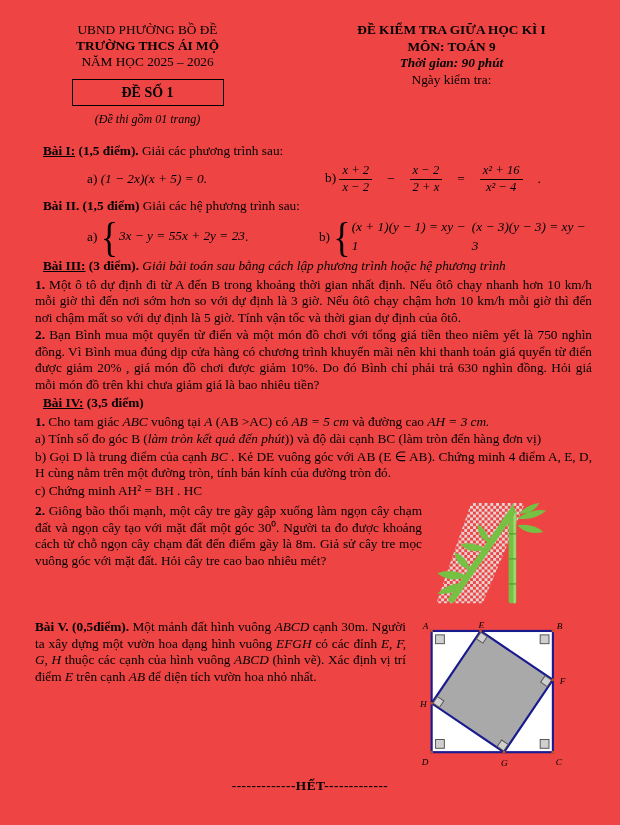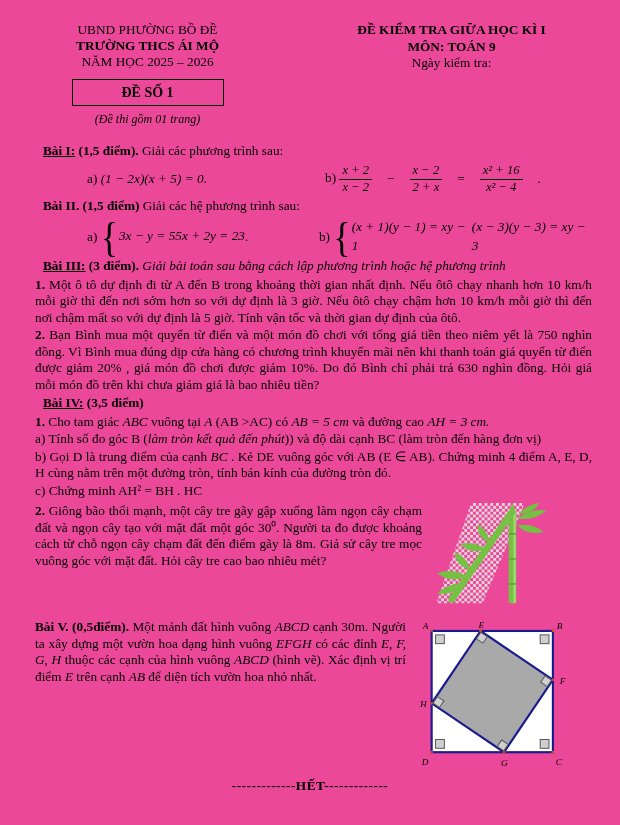--- a/index.html
+++ b/index.html
@@ -1,17 +1,17 @@
 <!DOCTYPE html>
 <html><head>
 <meta charset="utf-8">
 <style>
   html,body{margin:0;padding:0;background:#888;}
   .page{
-    width:620px;height:825px;background:#ec4899;margin:0 auto;position:relative;
+    width:620px;height:825px;background:#ef4444;margin:0 auto;position:relative;
     font-family:"Liberation Serif",serif;color:#000;font-size:13.3px;line-height:1.24;
     box-sizing:border-box;padding:22px 28px 0 35px;overflow:hidden;
   }
   .b{font-weight:bold}
   .i{font-style:italic}
   .bi{font-weight:bold;font-style:italic}
   .u{text-decoration:underline}
   
   .header{display:flex;justify-content:space-between;align-items:flex-start}
   .h-left{width:225px;text-align:center}
@@ -52,20 +52,21 @@
     <div class="h-left">
       <div>UBND PHƯỜNG BỒ ĐỀ</div>
       <div class="b">TRƯỜNG THCS ÁI MỘ</div>
       <div>NĂM HỌC 2025 – 2026</div>
       <div class="exam-box">ĐỀ SỐ 1</div>
       <div class="h-note">(Đề thi gồm 01 trang)</div>
     </div>
     <div class="h-right">
       <div class="b">ĐỀ KIỂM TRA GIỮA HỌC KÌ I</div>
       <div class="b">MÔN: TOÁN 9</div>
+      <div class="bi">Thời gian: 90 phút</div>
       <div>Ngày kiểm tra:</div>
     </div>
   </div>
 
   <div class="content">
 
     <p class="hline"><span class="b u">Bài I:</span><span class="b"> (1,5 điểm).</span><span> Giải các phương trình sau:</span></p>
     <div class="eq-row">
       <div class="eq-a"><span>a)</span> <span class="mi">(1 − 2x)(x + 5) = 0.</span></div>
       <div class="eq-b">

